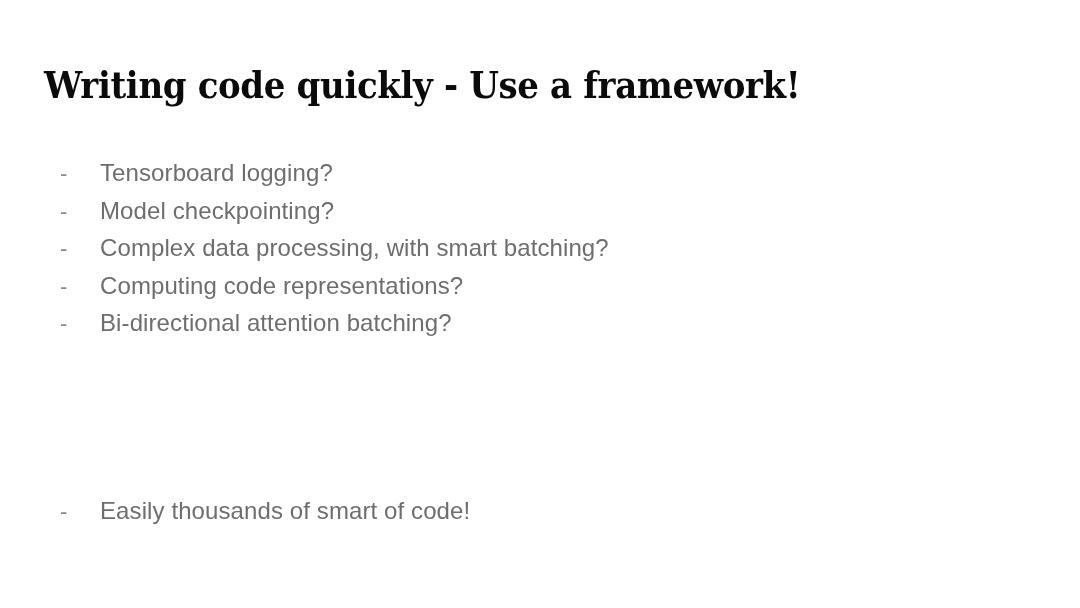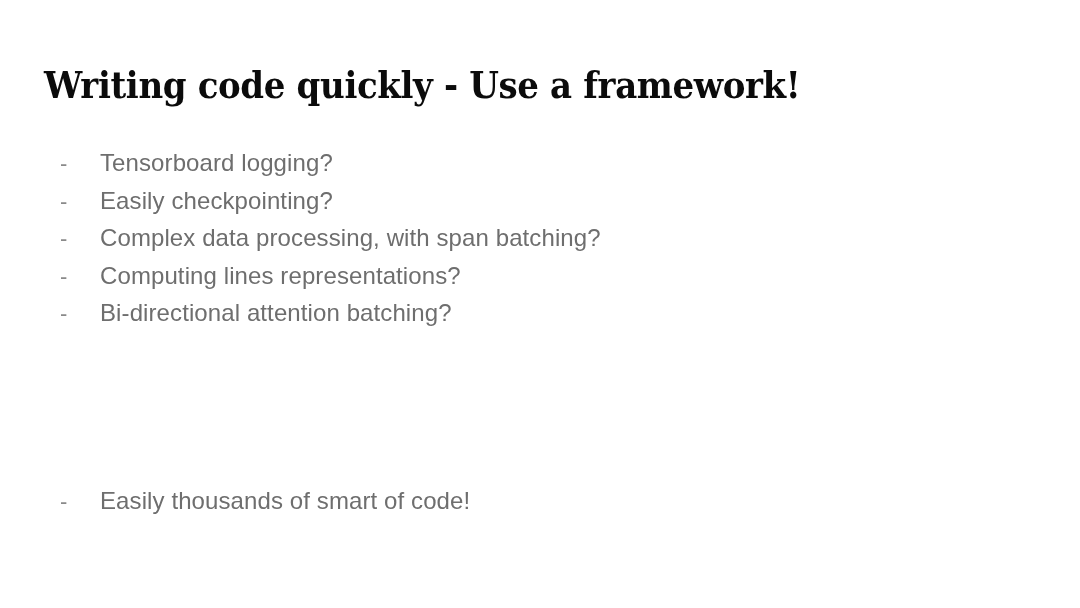--- a/index.html
+++ b/index.html
@@ -59,20 +59,21 @@
     color: #8a8a8a;
   }
 
   .bullet-text {
     font-family: "Liberation Sans", sans-serif;
     font-size: 24px;
     line-height: 37.5px;
     color: #6e6e6e;
     white-space: nowrap;
     letter-spacing: 0.1px;
+    margin-top: 10px;
   }
 
   .bullet-row.spacer-before {
     margin-top: 150px;
   }
 </style>
 </head>
 <body>
 
 <div class="slide">
@@ -81,31 +82,31 @@
 
   <div class="body-list">
 
     <div class="bullet-row">
       <span class="bullet-marker">-</span>
       <span class="bullet-text">Tensorboard logging?</span>
     </div>
 
     <div class="bullet-row">
       <span class="bullet-marker">-</span>
-      <span class="bullet-text">Easily checkpointing?</span>
+      <span class="bullet-text">Model checkpointing?</span>
     </div>
 
     <div class="bullet-row">
       <span class="bullet-marker">-</span>
-      <span class="bullet-text">Complex data processing, with span batching?</span>
+      <span class="bullet-text">Complex data processing, with smart batching?</span>
     </div>
 
     <div class="bullet-row">
       <span class="bullet-marker">-</span>
-      <span class="bullet-text">Computing lines representations?</span>
+      <span class="bullet-text">Computing code representations?</span>
     </div>
 
     <div class="bullet-row">
       <span class="bullet-marker">-</span>
       <span class="bullet-text">Bi-directional attention batching?</span>
     </div>
 
     <div class="bullet-row spacer-before">
       <span class="bullet-marker">-</span>
       <span class="bullet-text">Easily thousands of smart of code!</span>

